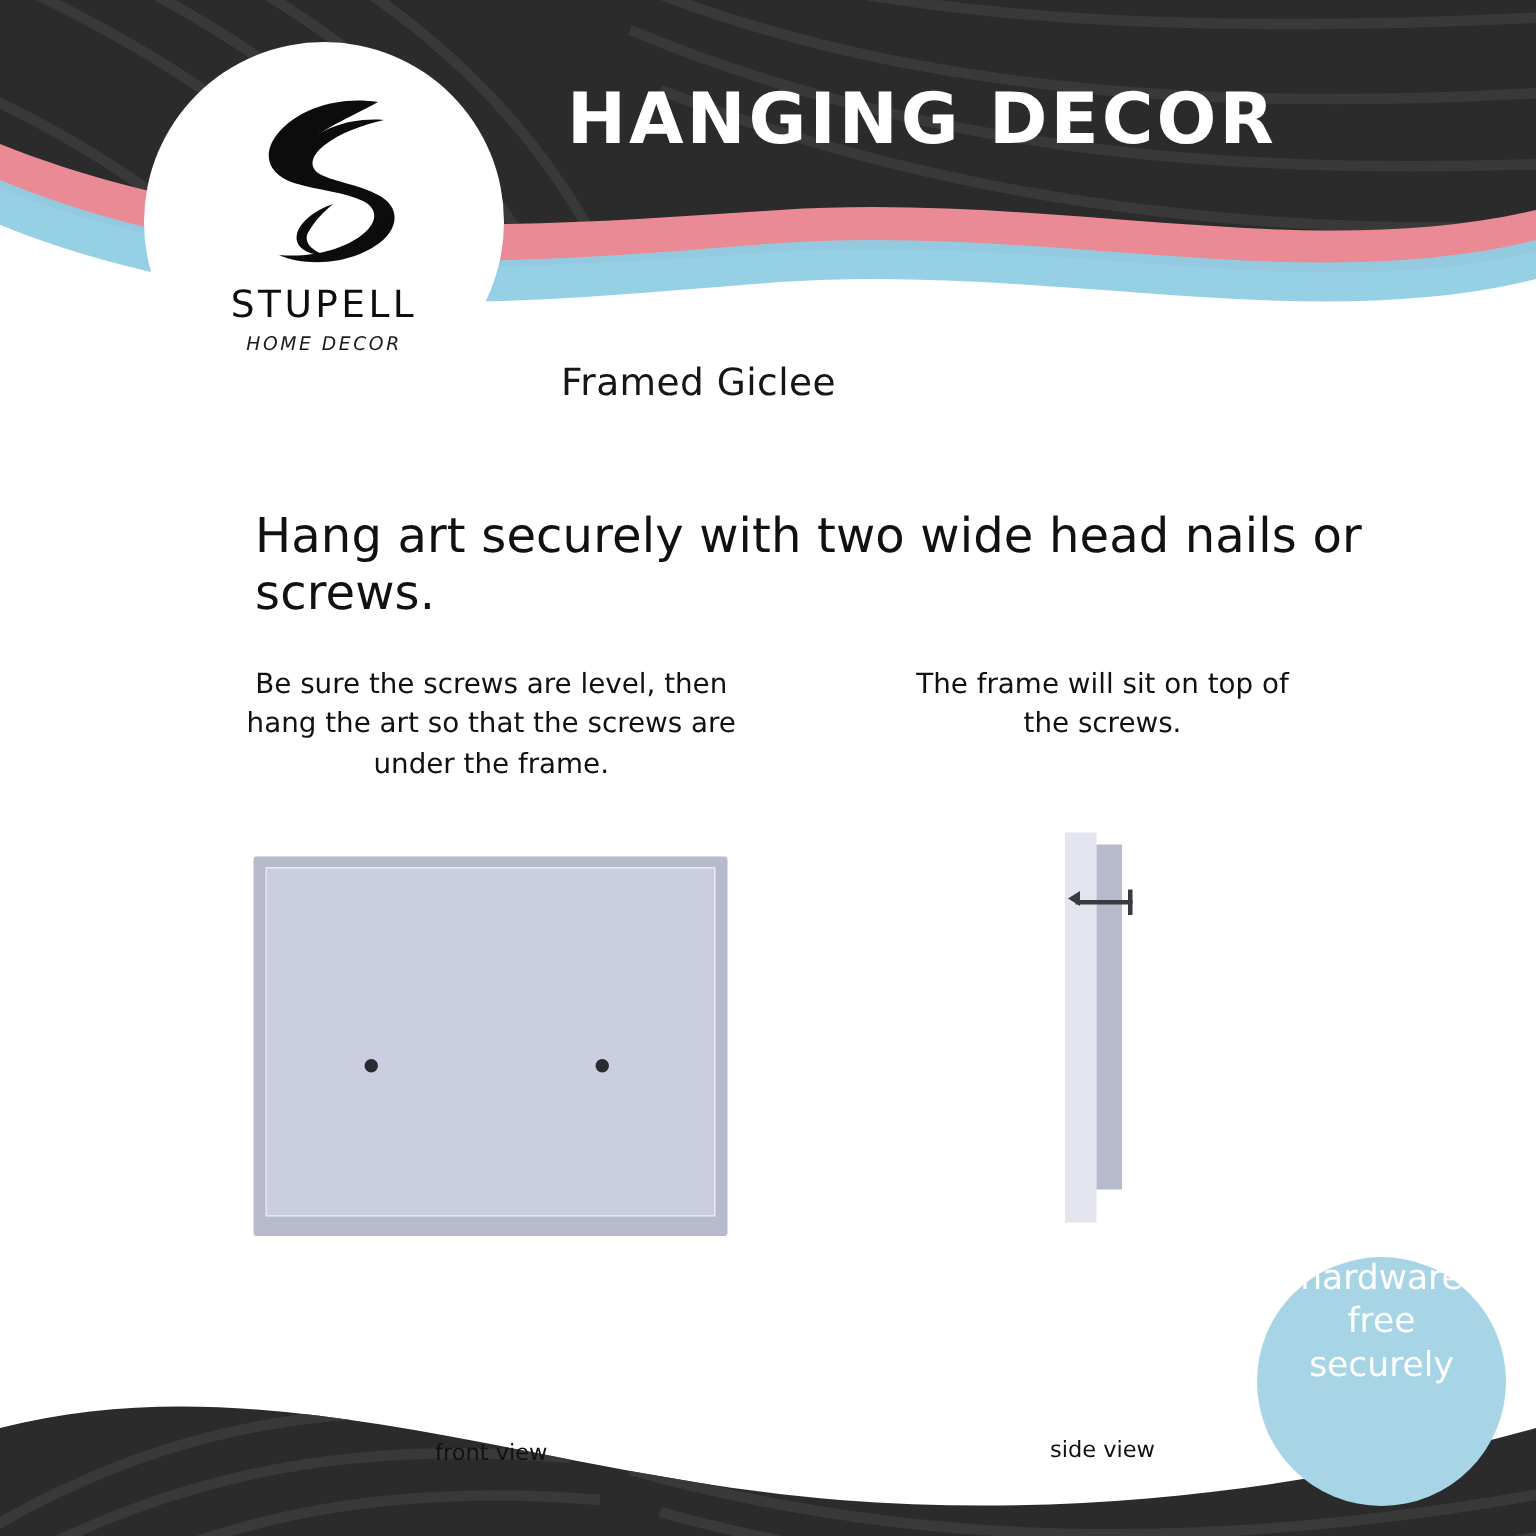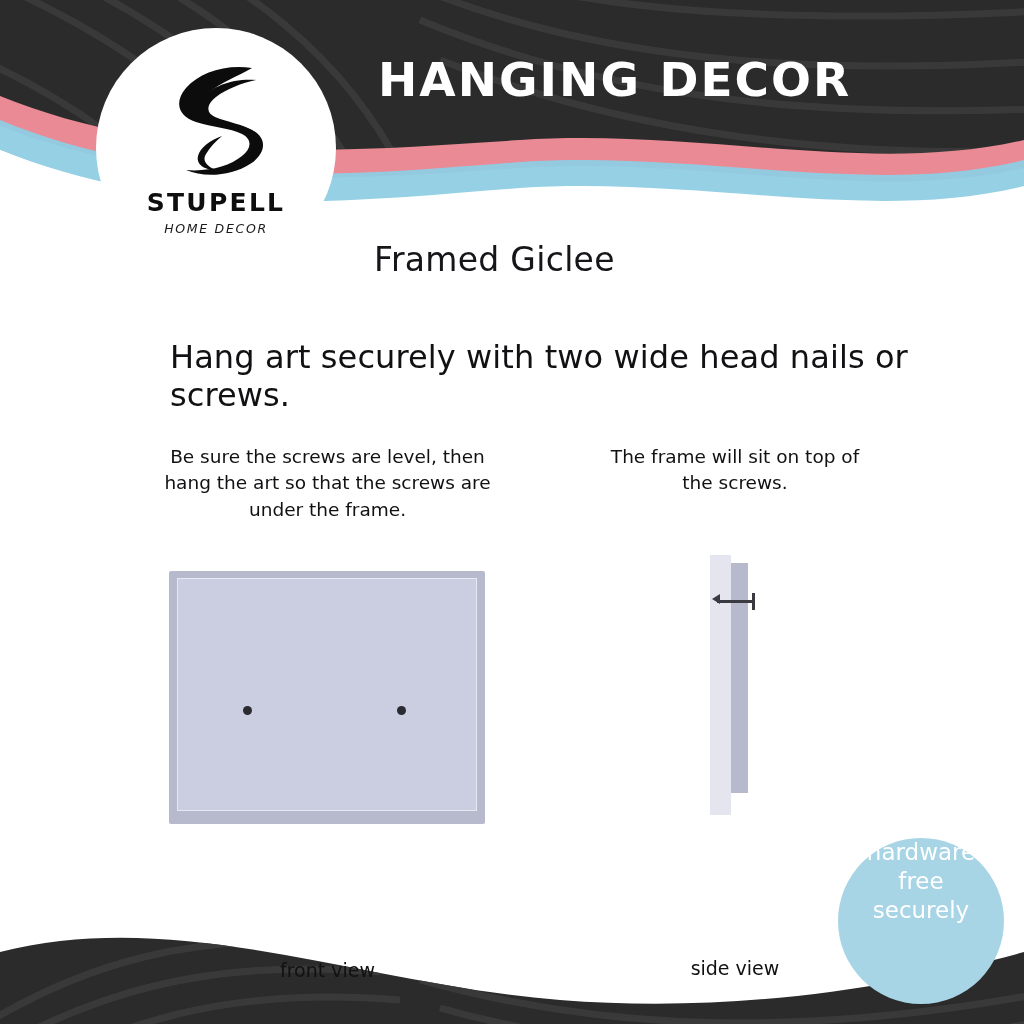--- a/index.html
+++ b/index.html
@@ -45,21 +45,21 @@
     padding-top: 34px;
     z-index: 6;
   }
   .logo-mark { width: 120px; height: 118px; }
   .logo-name {
     margin-top: 8px;
     font-size: 25px;
     letter-spacing: 2.3px;
     color: #0e0e0e;
     font-family: "DejaVu Sans", sans-serif;
-    font-weight: 700;
+    font-weight: 400;
   }
   .logo-sub {
     margin-top: 4px;
     font-size: 12.5px;
     letter-spacing: 1.7px;
     color: #1a1a1a;
     font-style: italic;
   }
 
   
@@ -72,21 +72,21 @@
     letter-spacing: 2.0px;
     color: #ffffff;
     z-index: 6;
     font-family: "DejaVu Sans", sans-serif;
   }
 
   .product-title {
     position: absolute;
     left: 374px;
     top: 240px;
-    font-size: 33px;
+    font-size: 25px;
     color: #16161a;
     letter-spacing: 0.3px;
     z-index: 5;
   }
 
   .lead-line {
     position: absolute;
     left: 170px;
     top: 338px;
     font-size: 32px;
@@ -101,21 +101,21 @@
     z-index: 5;
   }
   .panel-caption {
     text-align: center;
     font-size: 18.5px;
     line-height: 1.42;
     color: #111114;
   }
   .view-label {
     text-align: center;
-    font-size: 19px;
+    font-size: 15px;
     color: #111114;
   }
 
   #panel-front { left: 155px; top: 444px; width: 345px; }
   #panel-side  { left: 600px; top: 444px; width: 270px; }
 
   
   .front-stage { position: relative; width: 345px; height: 300px; margin-top: 42px; }
   .frame-outer {
     position: absolute;

